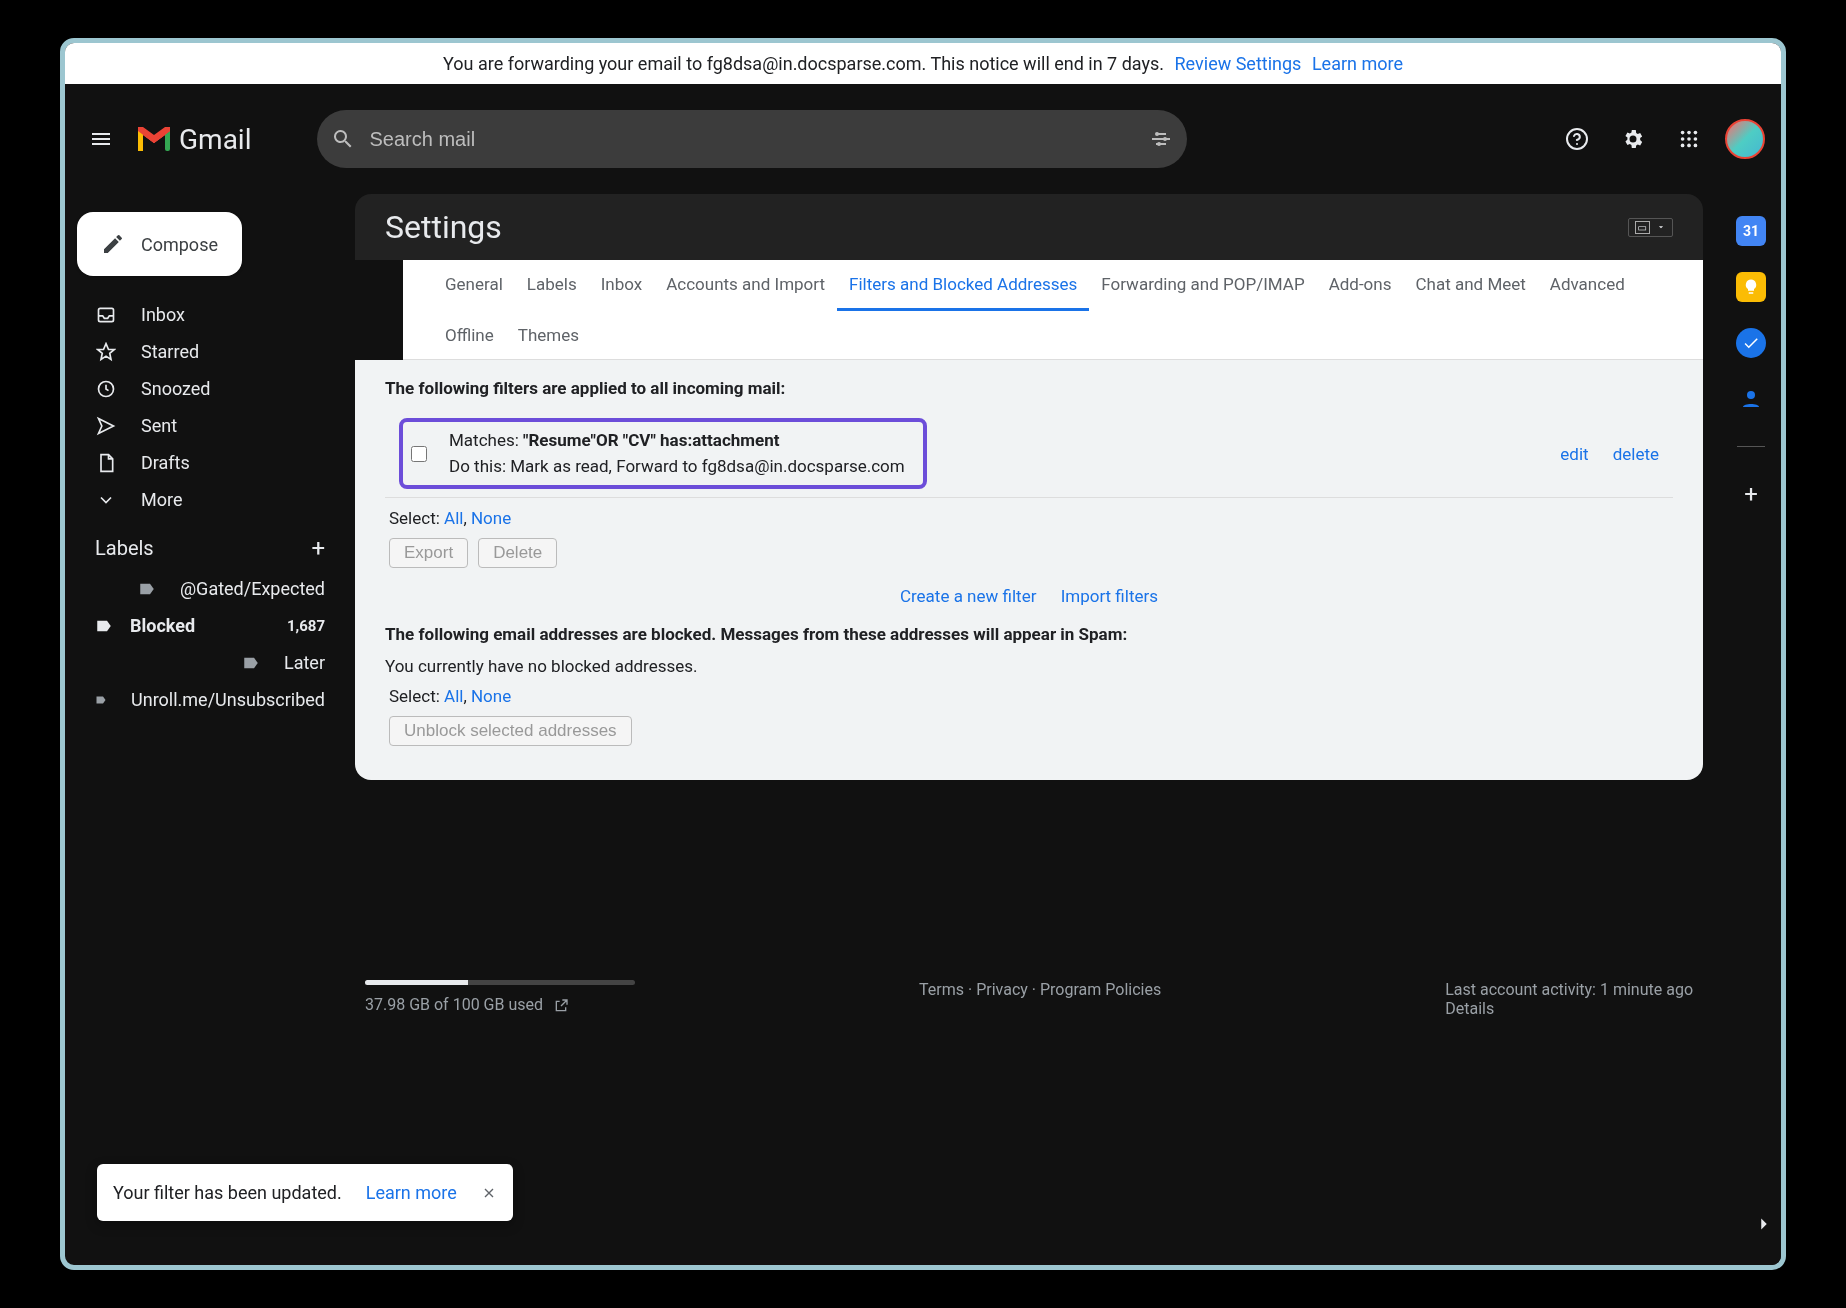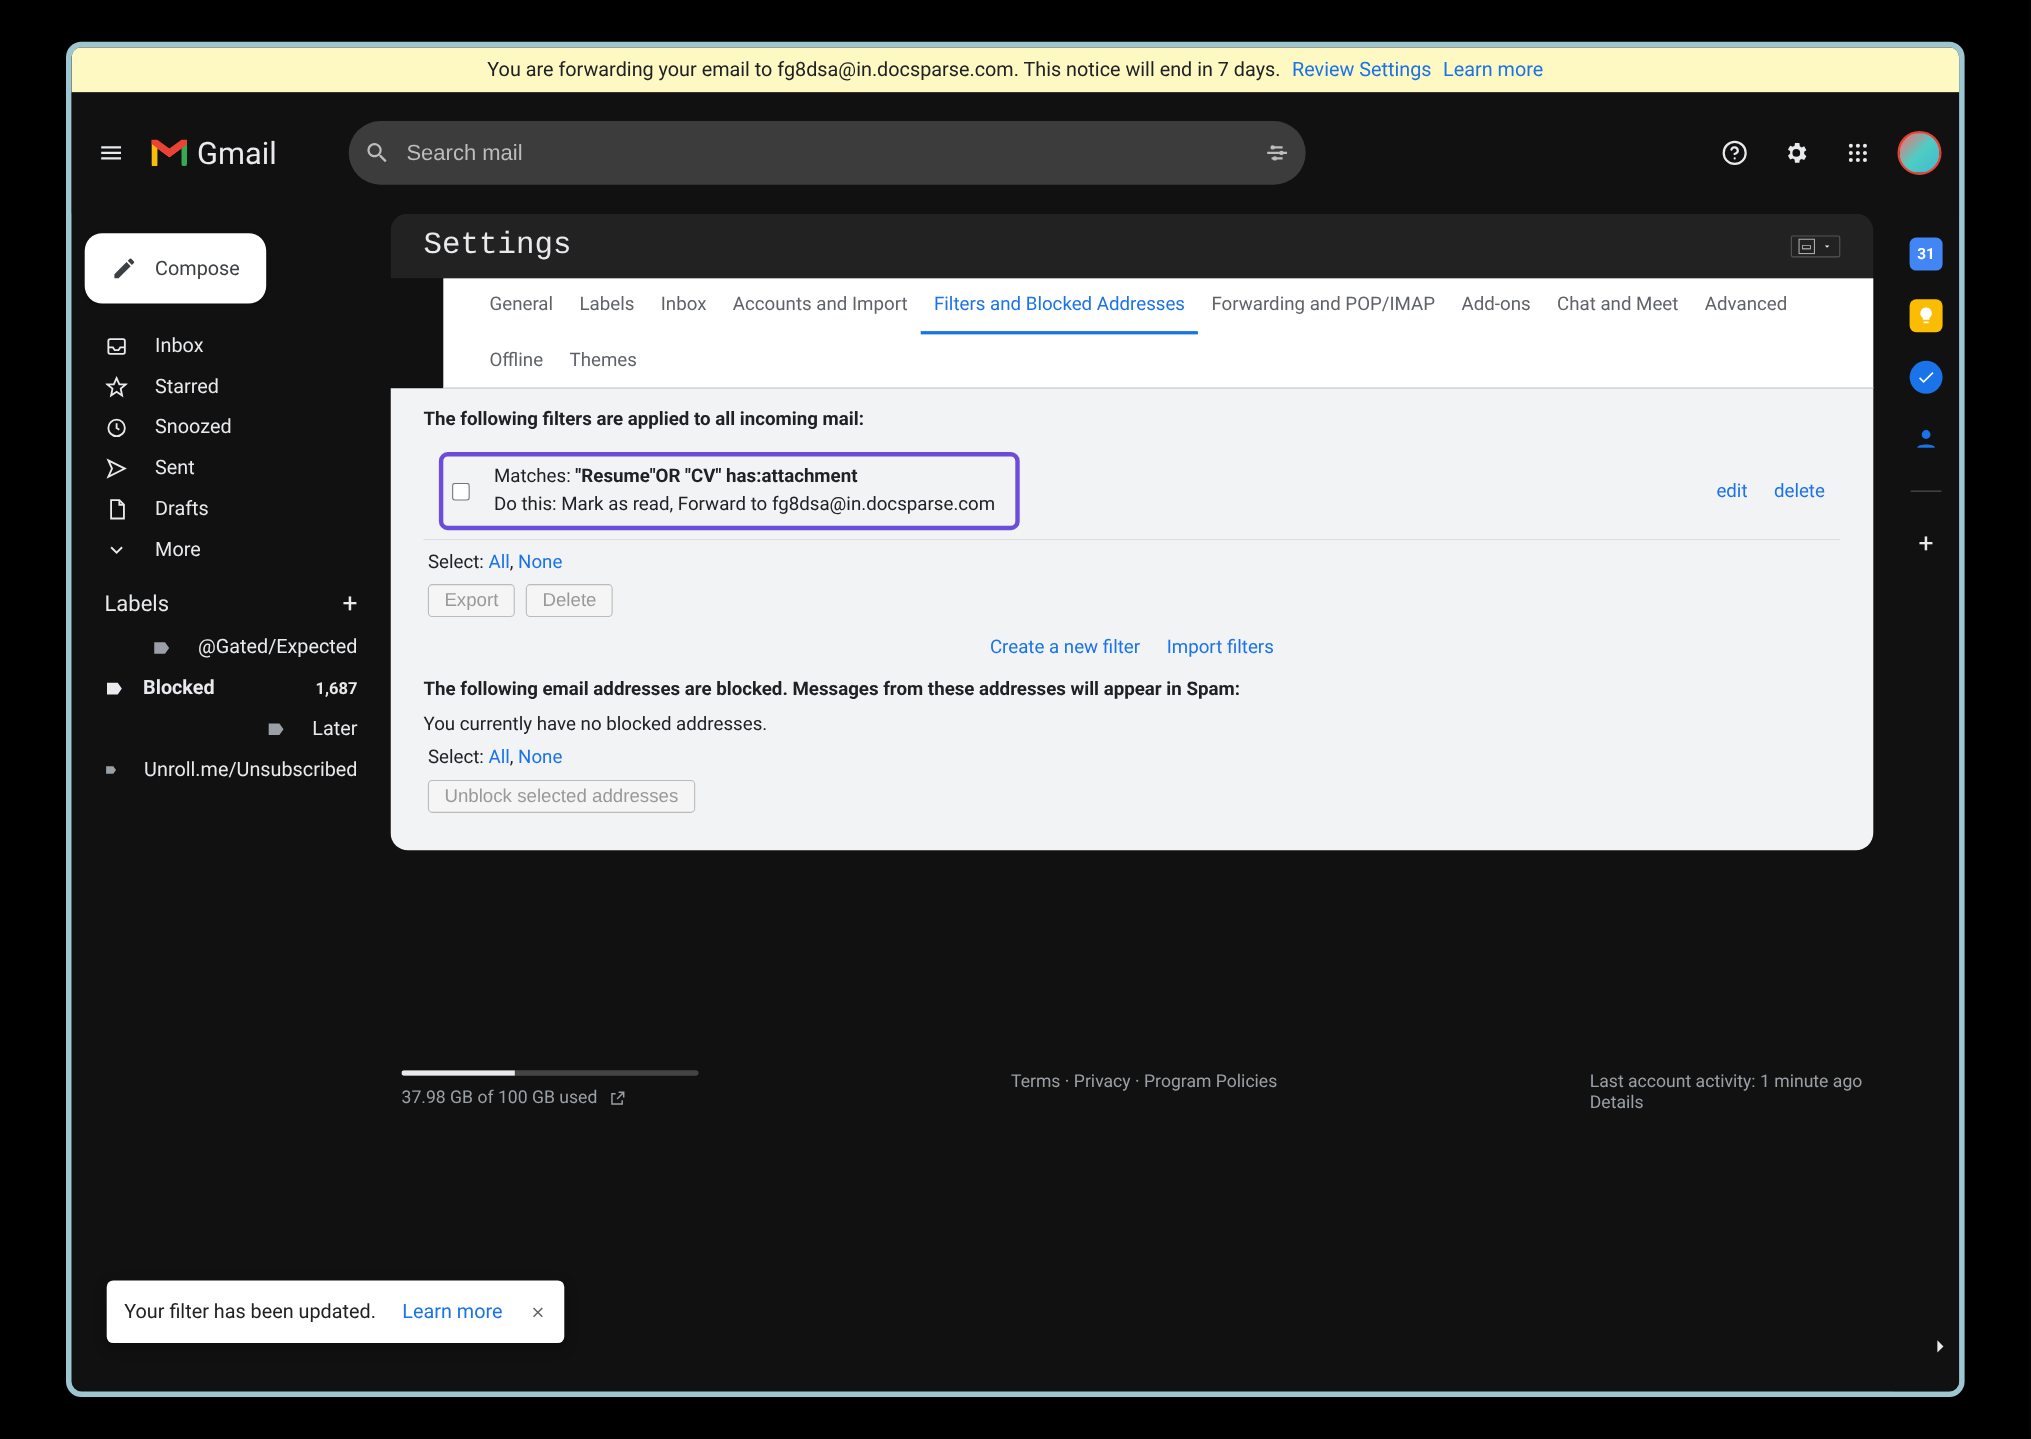--- a/index.html
+++ b/index.html
@@ -17,21 +17,21 @@
       height: 100%;
       background: #111;
       border: 5px solid #9cc6d0;
       border-radius: 14px;
       overflow: hidden;
       display: flex;
       flex-direction: column;
       position: relative;
     }
     .banner {
-      background: #fef9c3;
+      background: #ffffff;
       color: #202124;
       padding: 10px 0;
       text-align: center;
       font-size: 18px;
     }
     .banner a { color: #1a73e8; text-decoration: none; margin-left: 6px; }
     .header {
       display: flex;
       align-items: center;
       padding: 26px 16px;
@@ -72,21 +72,21 @@
       box-shadow: 0 1px 3px rgba(0,0,0,0.3);
     }
     .nav-item { display: flex; align-items: center; gap: 24px; padding: 8px 12px 8px 30px; border-radius: 0 20px 20px 0; cursor: pointer; font-size: 18px; color: #e8eaed; }
     .nav-item .nicon { width: 22px; display: flex; justify-content: center; color: #e8eaed; }
     .labels-header { display: flex; justify-content: space-between; align-items: center; padding: 16px 20px 8px 30px; font-size: 20px; color: #e8eaed; }
     .label-item { display: flex; align-items: center; gap: 24px; padding: 8px 20px 8px 30px; cursor: pointer; font-size: 18px; color: #e8eaed; justify-content: flex-end; }
     .label-item .count { margin-left: auto; font-size: 15px; font-weight: bold; }
     .label-item.bold { font-weight: bold; gap: 17px; }
     .main { flex: 1; display: flex; flex-direction: column; padding: 0 18px 0 0; overflow: hidden; }
     .settings-header { display: flex; align-items: center; justify-content: space-between; padding: 14px 30px; color: #e8eaed; background: #222; border-radius: 16px 16px 0 0; }
-    .settings-header h1 { font-size: 28px; font-weight: 400; font-family: Liberation Mono, monospace; }
+    .settings-header h1 { font-size: 32px; font-weight: 400; }
     .lang-sel { display: flex; align-items: center; gap: 6px; color: #e8eaed; font-size: 12px; cursor: pointer; padding: 2px 6px; border: 1px solid #555; border-radius: 2px; }
     .tabs { background: #fff; color: #202124; padding: 0 30px; border-bottom: 1px solid #ddd; display: flex; flex-wrap: wrap; gap: 0; margin-left: 48px; }
     .tab { padding: 14px 12px; font-size: 17px; color: #5f6368; cursor: pointer; }
     .tab.active { color: #1a73e8; border-bottom: 3px solid #1a73e8; }
     .settings-body { background: #f1f3f4; color: #202124; padding: 14px 30px 30px 30px; border-radius: 0 0 16px 16px; font-size: 17px; }
     .section-title { font-weight: bold; margin: 4px 0 12px 0; font-size: 17px; }
     .filter-row {
       display: flex;
       align-items: center;
       padding: 8px 14px;

